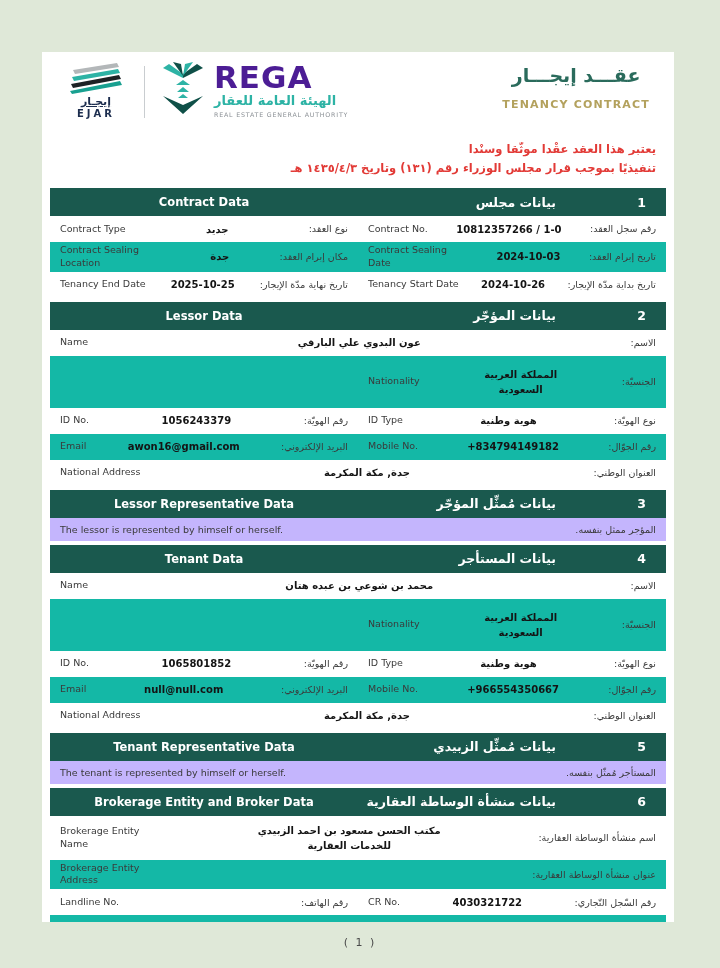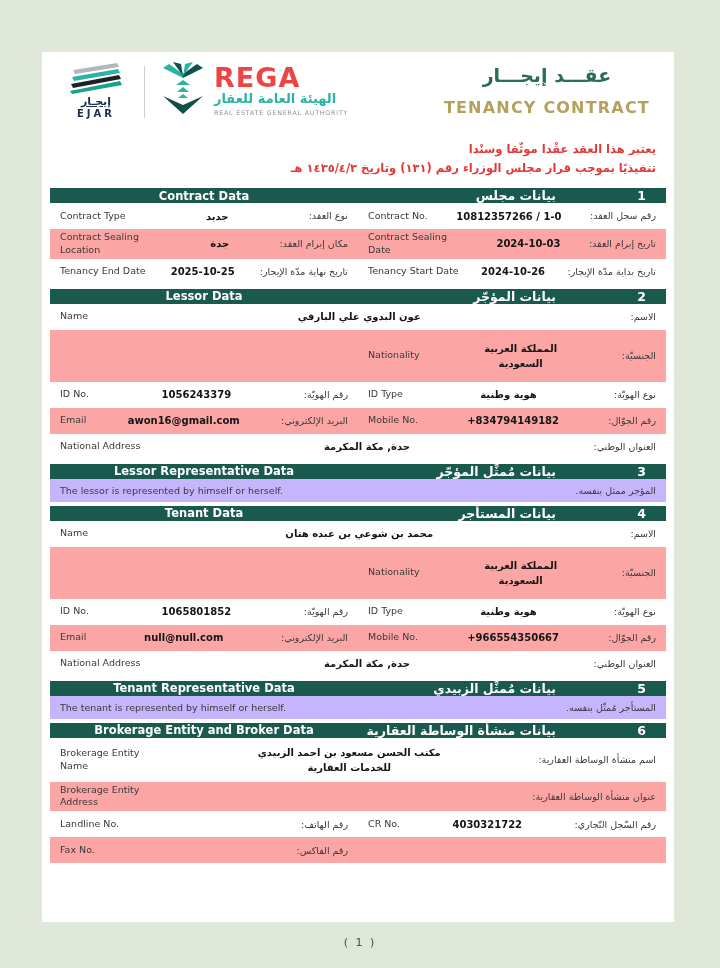--- a/index.html
+++ b/index.html
@@ -14,35 +14,35 @@
     background:#ffffff;box-sizing:border-box;padding:0 8px;overflow:hidden;
   }
   
   .hdr{display:flex;align-items:flex-start;padding:10px 8px 0 10px;height:72px;}
   .ejar{width:72px;text-align:center;flex-shrink:0;}
   .ejar svg{display:block;margin:0 auto;}
   .ejar-ar{font-size:11px;font-weight:bold;color:#1c2d4e;line-height:1.1;margin-top:2px;direction:rtl;unicode-bidi:isolate;text-decoration:underline;}
   .ejar-en{font-size:10px;font-weight:bold;color:#1c2d4e;letter-spacing:3px;}
   .vdiv{width:1px;background:#c9cdd0;height:52px;margin:4px 14px 0 12px;flex-shrink:0;}
   .rega{display:flex;align-items:center;gap:7px;}
-  .rega-name{font-size:27px;font-weight:bold;color:#ef4444;line-height:1;letter-spacing:1px;font-family:"DejaVu Sans",sans-serif;}
+  .rega-name{font-size:31px;font-weight:bold;color:#4c1d95;line-height:1;letter-spacing:1px;font-family:"DejaVu Sans",sans-serif;}
   .rega-ar{font-size:13px;font-weight:bold;color:#2db3a5;line-height:1.3;direction:rtl;unicode-bidi:isolate;text-align:left;}
   .rega-en{font-size:6.3px;color:#8a8f94;letter-spacing:0.8px;margin-top:1px;}
   .doc-title{margin-left:auto;text-align:center;padding:2px 8px 0 0;}
   .t-ar{font-size:19px;font-weight:bold;color:#2a6b5c;direction:rtl;unicode-bidi:isolate;line-height:1.2;}
-  .t-en{font-size:16px;color:#b3a15d;letter-spacing:1.2px;margin-top:11px;font-weight:bold;}
+  .t-en{font-size:11px;color:#b3a15d;letter-spacing:1.2px;margin-top:11px;font-weight:bold;}
   .notice{margin:6px 0 10px;padding:0 10px;text-align:right;color:#e23a36;font-weight:bold;font-size:11.5px;line-height:19px;direction:rtl;unicode-bidi:isolate;}
   
-  .sec-bar{display:flex;align-items:center;height:15px;background:#1a594e;color:#fff;font-weight:bold;margin-top:4px;}
+  .sec-bar{display:flex;align-items:center;height:28px;background:#1a594e;color:#fff;font-weight:bold;margin-top:4px;}
   .sb-en{width:50%;text-align:center;font-size:11.5px;}
   .sb-ar{flex:1;text-align:right;font-size:12.5px;direction:rtl;unicode-bidi:isolate;}
   .sb-num{width:110px;text-align:right;padding-right:20px;box-sizing:border-box;font-size:12.5px;}
   
   .row{display:flex;align-items:center;min-height:22px;padding:2px 0;background:#fff;font-size:9.5px;}
-  .row.shade{background:#fca5a5;}
+  .row.shade{background:#14b8a6;}
   .row.tall{min-height:48px;}
   .row.tall2{min-height:40px;}
   .half{flex:1;display:flex;align-items:center;padding:0 10px;gap:4px;min-width:0;}
   .lab-en{color:#3a3a3a;max-width:100px;line-height:1.35;}
   .lab-ar{color:#3a3a3a;direction:rtl;unicode-bidi:isolate;white-space:nowrap;line-height:1.6;}
   .val{flex:1;text-align:center;font-weight:bold;color:#141414;font-size:10px;line-height:1.5;}
   .nval{display:inline-block;max-width:85px;}
   .nval2{display:inline-block;max-width:205px;}
   .row.full{padding:2px 10px;}
   .row.full .lab-en{flex-shrink:0;}

